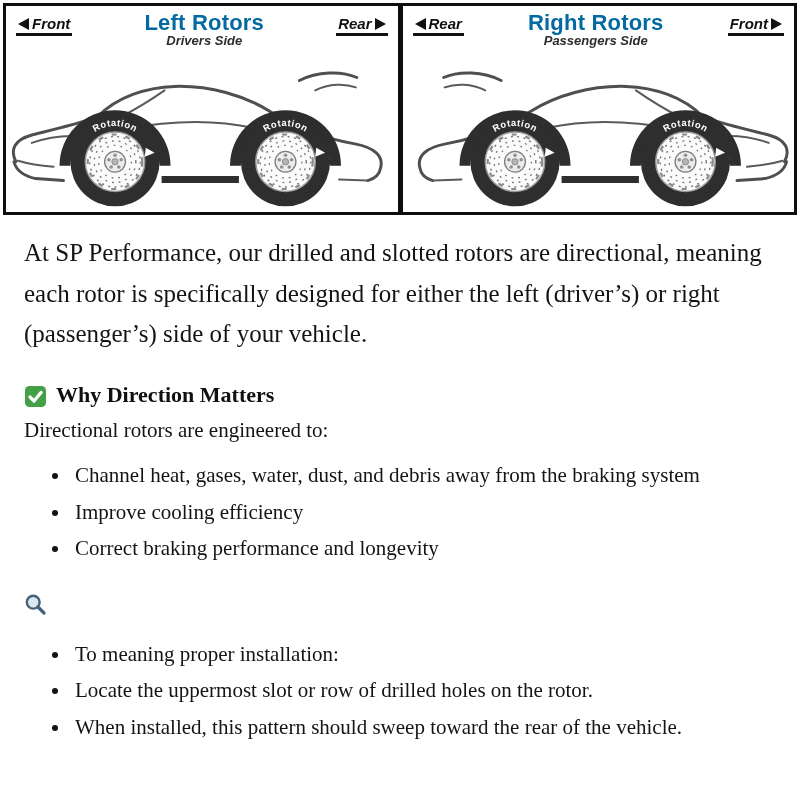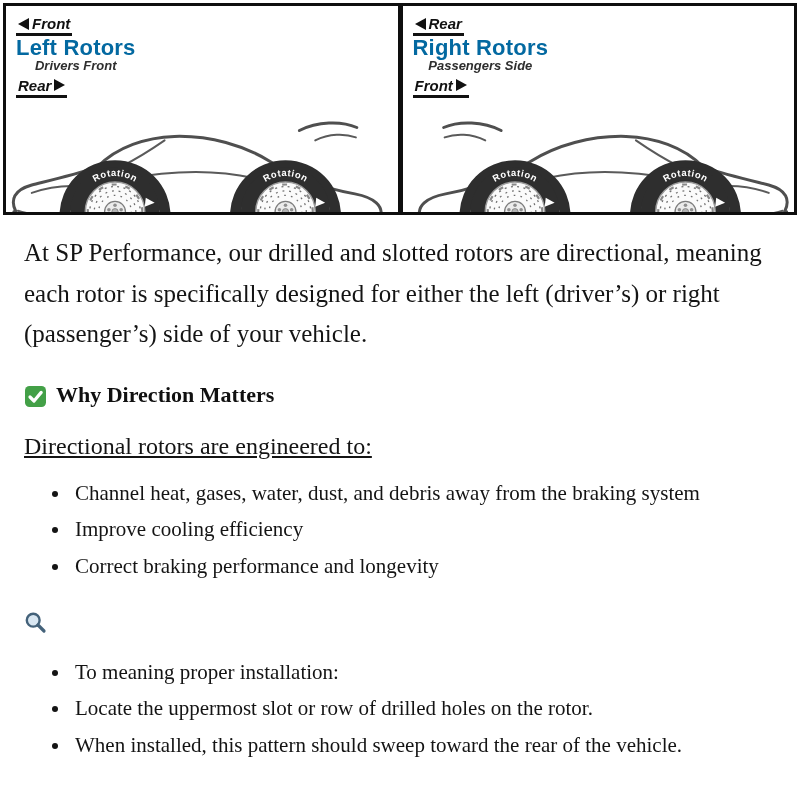--- a/index.html
+++ b/index.html
@@ -26,21 +26,20 @@
     overflow: hidden;
   }
   .panel + .panel { margin-left: -1px; }
 
   .panel-header {
     display: flex;
     justify-content: space-between;
     align-items: flex-start;
     padding: 5px 10px 0 10px;
     font-family: "Liberation Sans", sans-serif;
-    flex-direction: column;
   }
   .dir-label {
     display: flex;
     align-items: center;
     gap: 3px;
     border-bottom: 3px solid #111;
     padding: 1px 2px 1px 2px;
     font-weight: bold;
     font-style: italic;
     font-size: 15px;
@@ -85,21 +84,21 @@
   }
   .h-row {
     display: flex;
     align-items: flex-end;
     gap: 9px;
     margin-top: 27px;
   }
   .h-bold { font-size: 22px; font-weight: bold; color: #101010; }
   .h-reg  { font-size: 21.5px; font-weight: normal; color: #1c1c1c; }
   .icon { flex: 0 0 auto; display: inline-flex; }
-  .lead { font-size: 24px; line-height: 1.6; margin-top: 19px; text-decoration: underline; }
+  .lead { font-size: 21px; line-height: 1.6; margin-top: 6px; }
   ul.bullets {
     margin: 12px 0 0 0;
     padding-left: 47px;
     list-style: disc;
   }
   ul.bullets li {
     font-size: 21px;
     line-height: 1.6;
     margin-bottom: 3px;
     padding-left: 4px;
@@ -112,21 +111,21 @@
 <div class="diagram-row">
 
   <div class="panel">
     <div class="panel-header">
       <span class="dir-label">
         <span class="tri tri-left"></span>
         <span>Front</span>
       </span>
       <span class="panel-title-block">
         <div class="panel-title">Left Rotors</div>
-        <div class="panel-subtitle">Drivers Front</div>
+        <div class="panel-subtitle">Drivers Side</div>
       </span>
       <span class="dir-label">
         <span>Rear</span>
         <span class="tri tri-right"></span>
       </span>
     </div>
 
     <svg class="car-svg" width="100%" height="165" viewBox="0 0 395 165" preserveAspectRatio="xMidYMid meet">
       <defs>
         <path id="arch-shape" d="M-56,4 A56,56 0 0 1 56,4 L45,4 A45,45 0 0 0 -45,4 Z" fill="#2e2e2e"></path>

